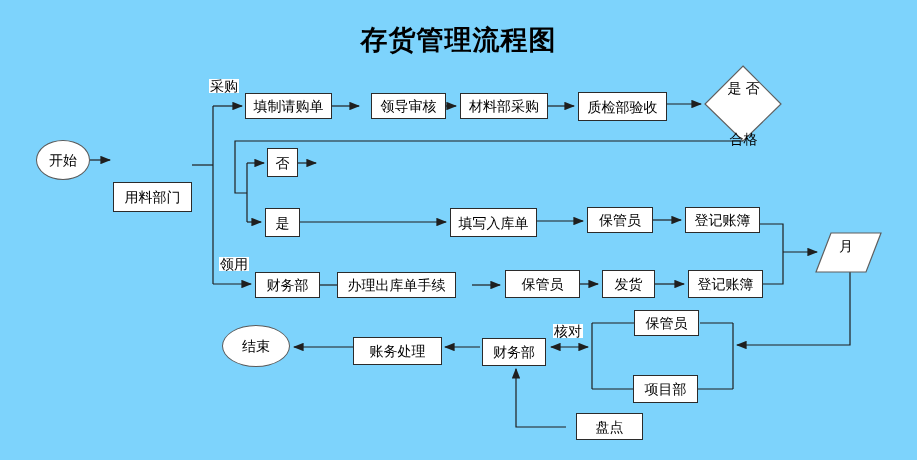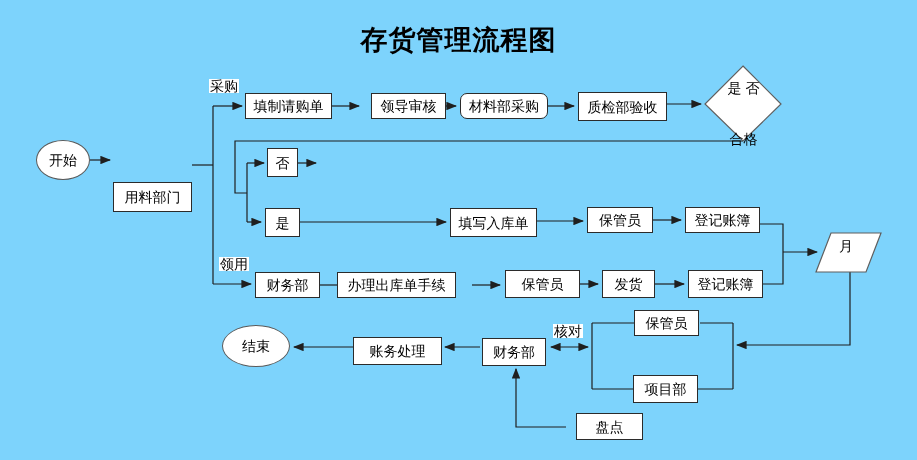--- a/index.html
+++ b/index.html
@@ -108,21 +108,21 @@
 
   <div class="node" style="left:113px; top:150px; width:79px; height:30px;margin-top:32px;">
     <span>用料部门</span>
   </div>
   <div class="node" style="left:245px; top:93px; width:87px; height:26px;">
     <span>填制请购单</span>
   </div>
   <div class="node" style="left:363px; top:93px; width:75px; height:26px;margin-left:8px;">
     <span>领导审核</span>
   </div>
-  <div class="node" style="left:460px; top:93px; width:88px; height:26px;border-radius:7px;">
+  <div class="node" style="left:460px; top:93px; width:88px; height:26px;">
     <span>材料部采购</span>
   </div>
   <div class="node" style="left:578px; top:92px; width:89px; height:29px;">
     <span>质检部验收</span>
   </div>
   <div class="node" style="left:267px; top:148px; width:31px; height:29px;">
     <span>否</span>
   </div>
   <div class="node" style="left:265px; top:208px; width:35px; height:29px;">
     <span>是</span>

